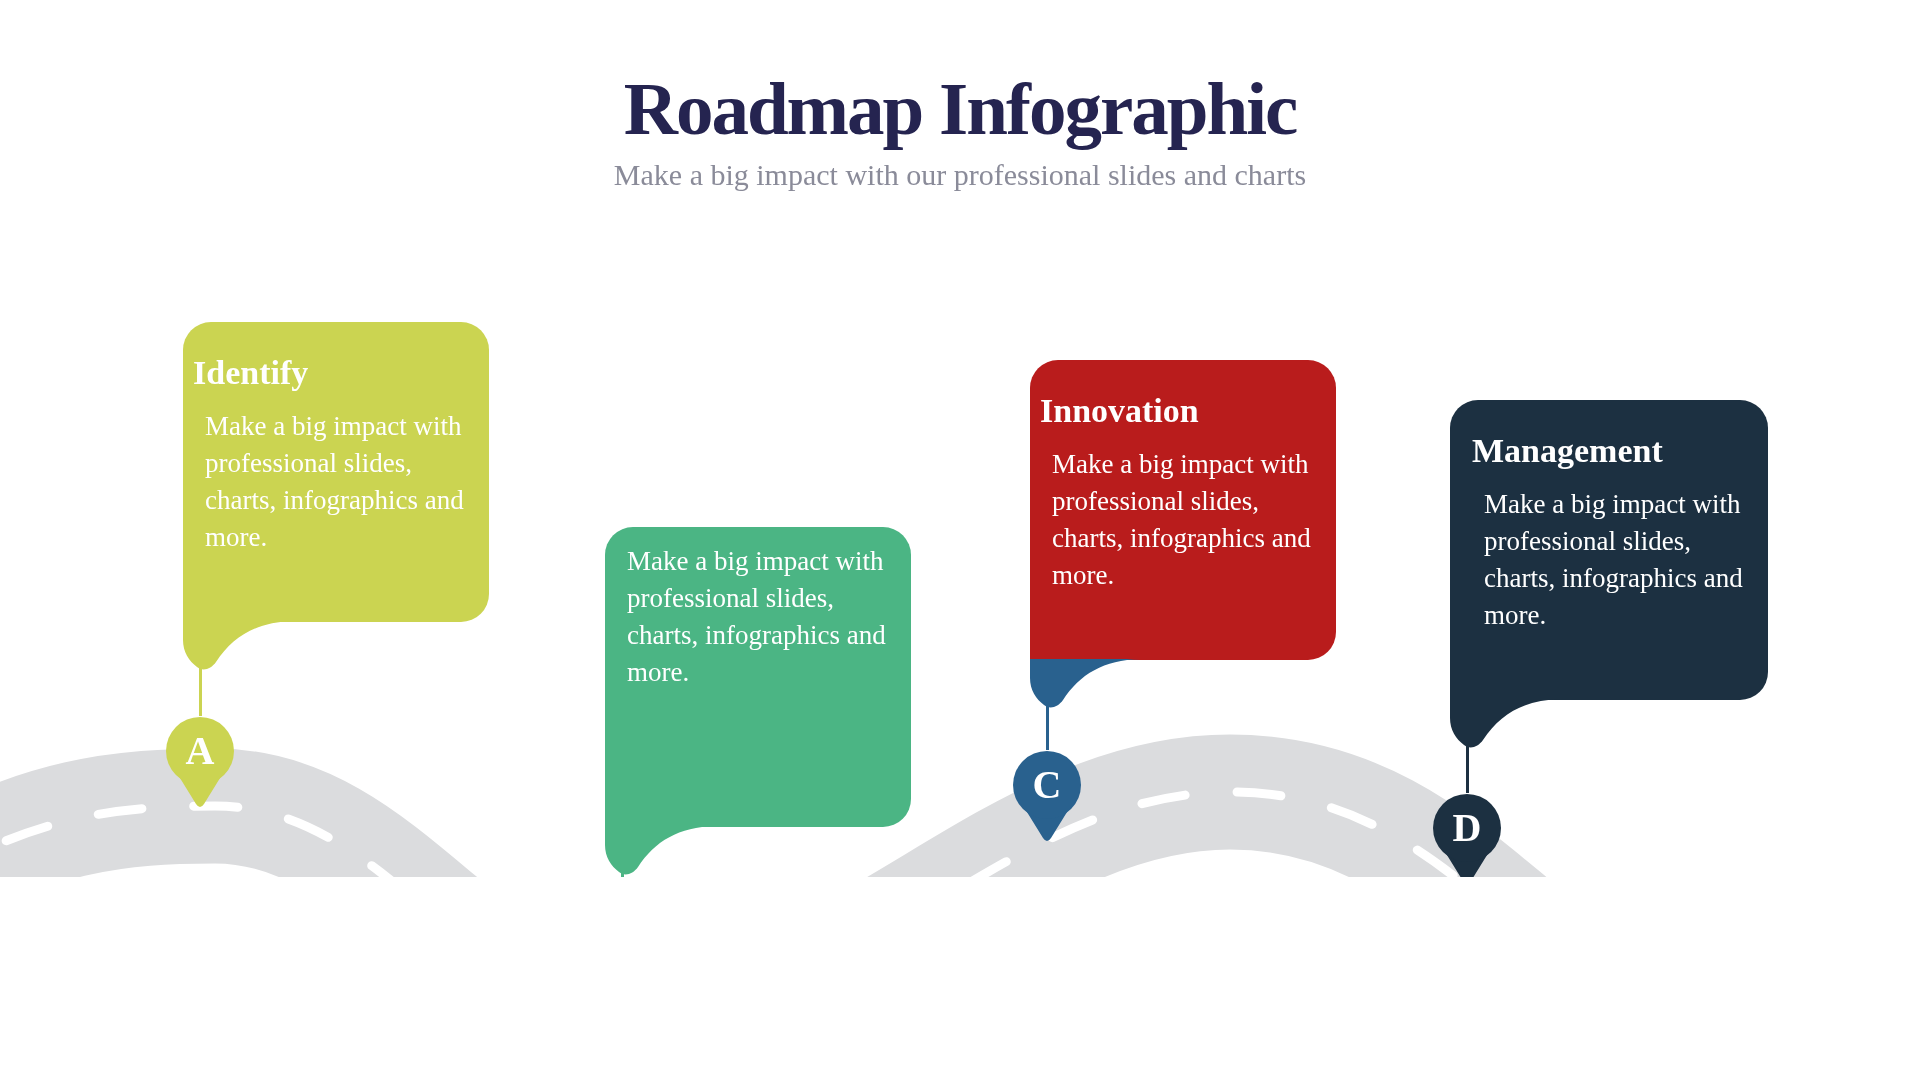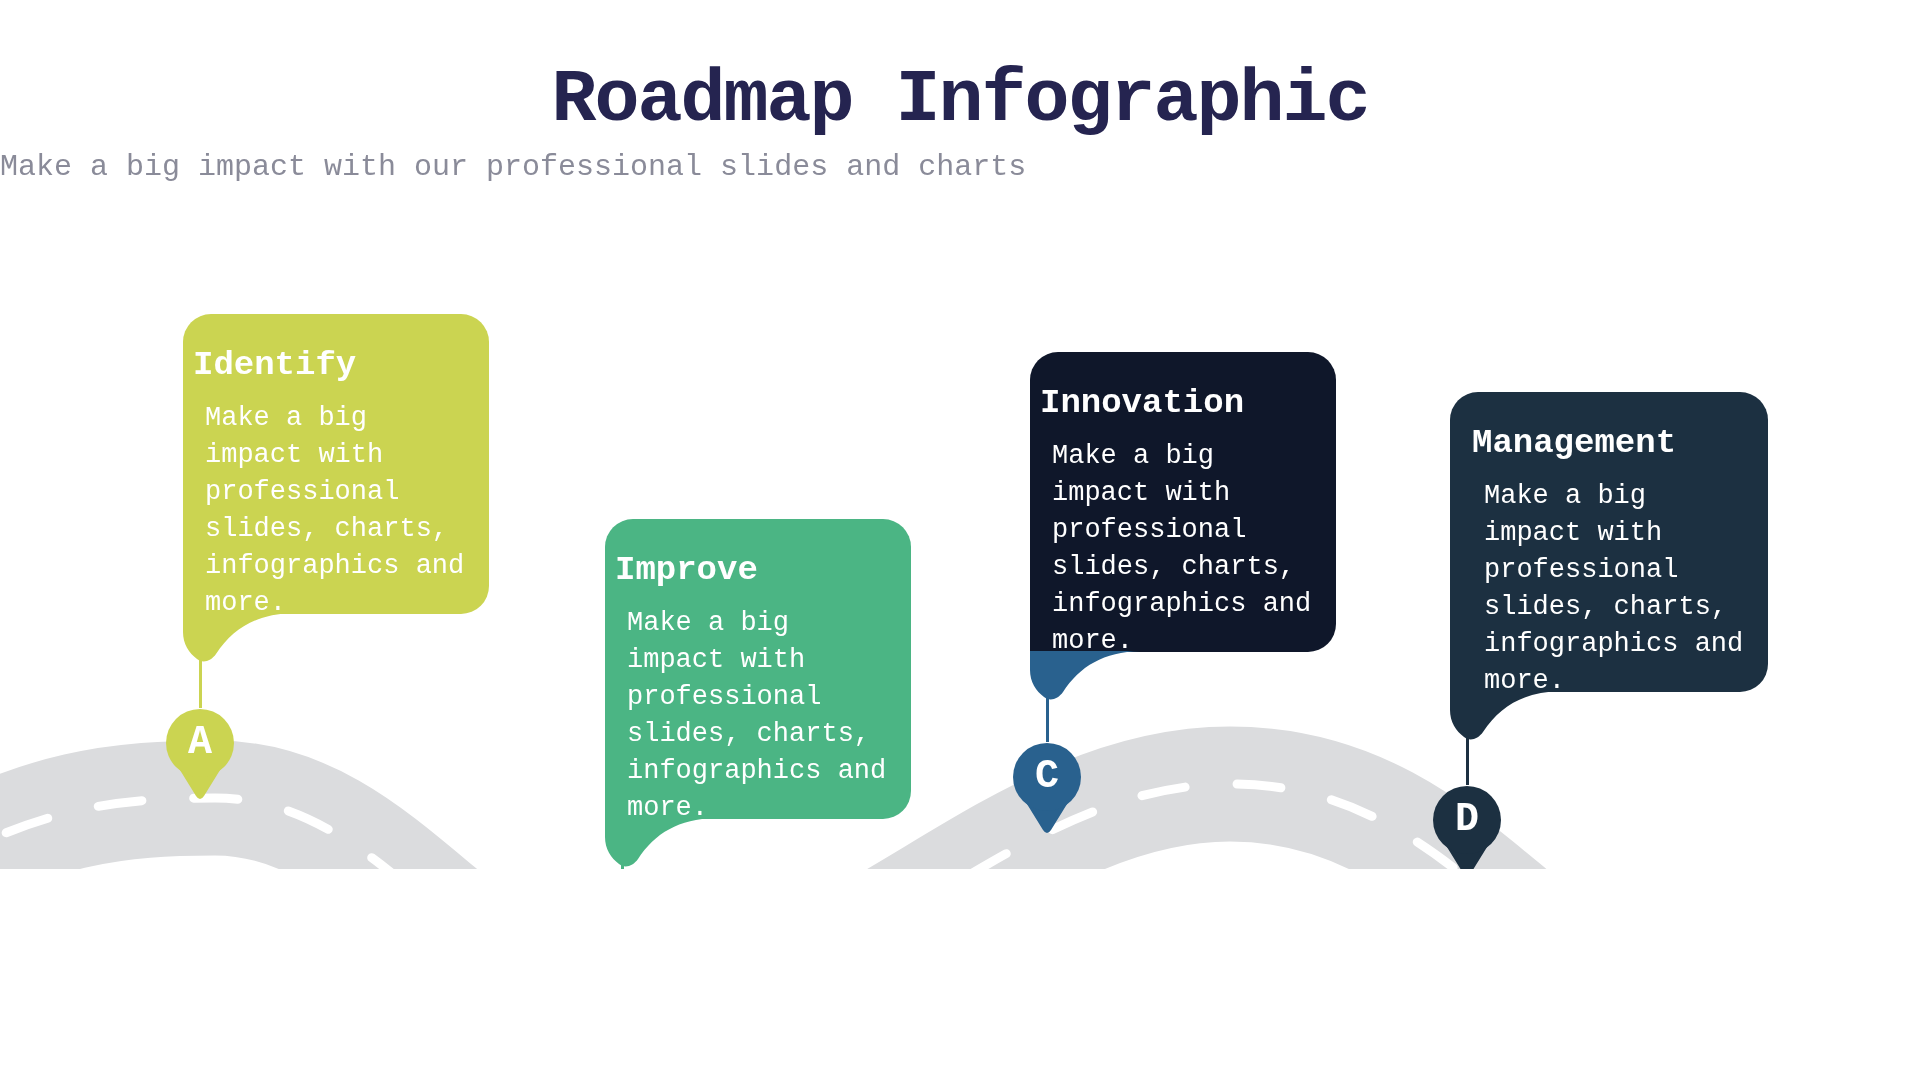--- a/index.html
+++ b/index.html
@@ -1,29 +1,29 @@
 <!DOCTYPE html>
 <html><head>
 <meta charset="utf-8">
 <style>
   html,body{margin:0;padding:0;background:#fff;}
   #canvas{
-    position:relative;width:1920px;height:869px;margin:0 auto;
+    position:relative;width:1920px;height:869px;margin:8px auto;
     background:#ffffff;overflow:hidden;
-    font-family:Liberation Mono, monospace;
+    font-family:Liberation Serif, serif;
   }
   
   .page-title{
     position:absolute;top:58px;left:0;width:100%;
     text-align:center;font-size:75px;font-weight:800;letter-spacing:-2px;
     margin:0;
   }
   .page-subtitle{
     position:absolute;top:150px;left:0;width:100%;
-    text-align:left;font-size:30px;font-weight:400;letter-spacing:0px;
+    text-align:center;font-size:30px;font-weight:400;letter-spacing:0px;
     margin:0;
   }
   
   #road-svg{position:absolute;left:0;top:0;width:1920px;height:1081px;}
   
   .card{
     position:absolute;width:306px;height:300px;
     border-radius:28px 28px 28px 0;
     color:#ffffff;text-align:left;
   }
@@ -64,28 +64,27 @@
 
   <div class="card" style="left: 183px; top: 314px; background: rgb(203, 212, 81);">
     <div class="card-title">Identify</div>
     <div class="card-desc">Make a big impact with professional slides, charts, infographics and more.</div>
     <svg class="card-tail" viewBox="0 0 112 52">
       <path d="M0 0 H110 C74 1 50 15 33 41 C28 48 20 51 14 46 C6 40 0 31 0 19 Z" fill="#CBD451"></path>
     </svg>
   </div>
 
   <div class="card" style="left: 605px; top: 519px; background: rgb(75, 181, 132);">
-    <div class="card-title">Improve</div>
     <div class="card-desc">Make a big impact with professional slides, charts, infographics and more.</div>
     <svg class="card-tail" viewBox="0 0 112 52">
       <path d="M0 0 H110 C74 1 50 15 33 41 C28 48 20 51 14 46 C6 40 0 31 0 19 Z" fill="#4BB584"></path>
     </svg>
   </div>
 
-  <div class="card" style="left: 1030px; top: 352px; background: #0f172a;">
+  <div class="card" style="left: 1030px; top: 352px; background: #b91c1c;">
     <div class="card-title">Innovation</div>
     <div class="card-desc">Make a big impact with professional slides, charts, infographics and more.</div>
     <svg class="card-tail" viewBox="0 0 112 52">
       <path d="M0 0 H110 C74 1 50 15 33 41 C28 48 20 51 14 46 C6 40 0 31 0 19 Z" fill="#29618E"></path>
     </svg>
   </div>
 
   <div class="card" style="left: 1450px; top: 392px; background: rgb(28, 48, 65); padding-left: 12px;">
     <div class="card-title">Management</div>
     <div class="card-desc">Make a big impact with professional slides, charts, infographics and more.</div>

